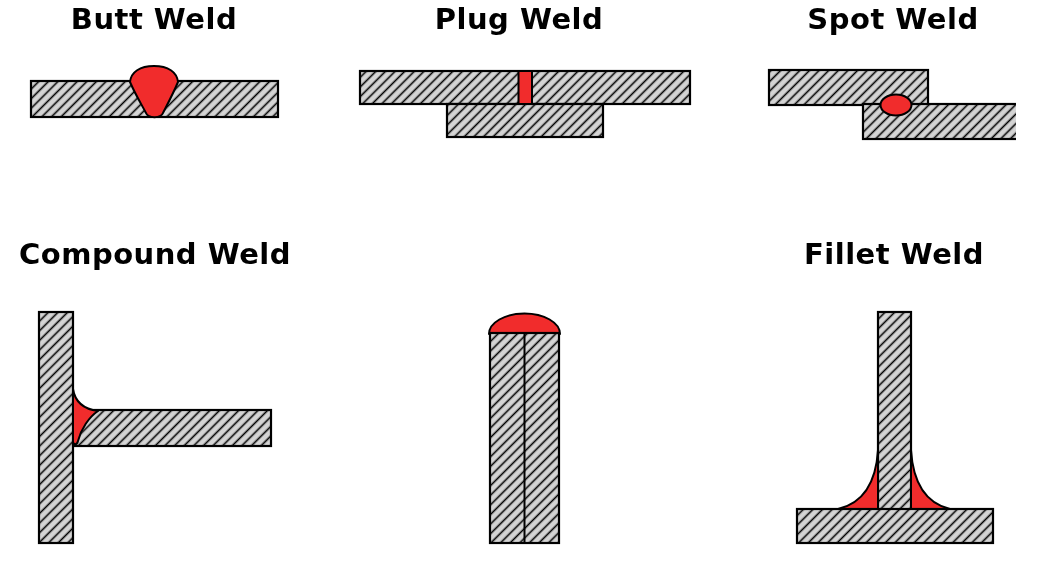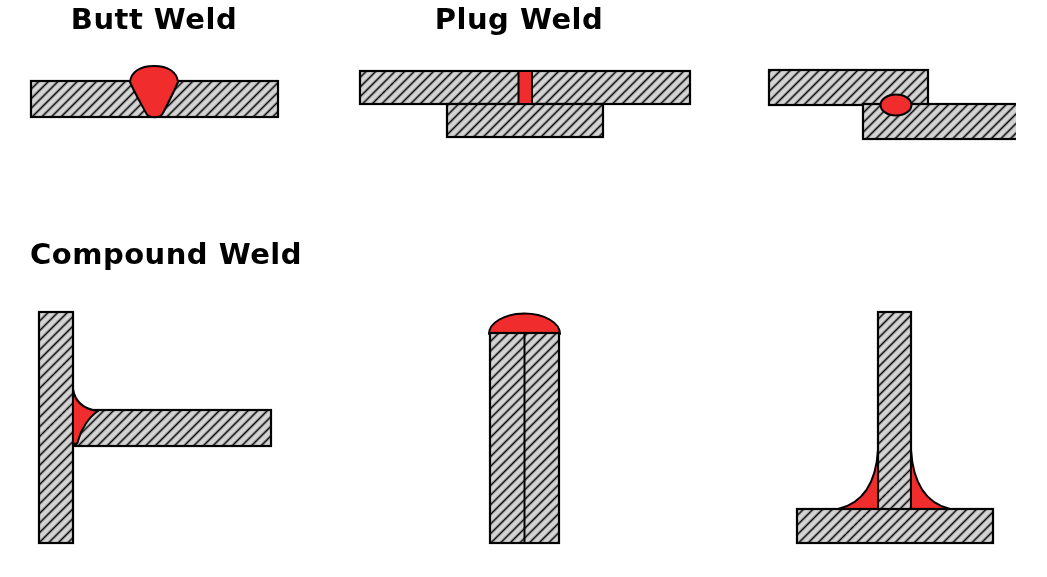--- a/index.html
+++ b/index.html
@@ -21,21 +21,21 @@
     font-size: 29px;
     line-height: 1;
     color: var(--title_text, #000000);
     text-align: center;
     letter-spacing: 0.5px;
     white-space: nowrap;
   }
   #title-butt     { left: 29px;  top: 5px;   width: 250px; }
   #title-plug     { left: 394px; top: 5px;   width: 250px; }
   #title-spot     { left: 768px; top: 5px;   width: 250px; }
-  #title-compound { left: 16px;   top: 240px; width: 300px; }
+  #title-compound { left: 5px;   top: 240px; width: 300px; }
   #title-edge     { left: 399px; top: 240px; width: 250px; }
   #title-fillet   { left: 769px; top: 240px; width: 250px; }
 
   svg.diagram { position: absolute; left: 0; top: 0; }
 
   .hatch-bg   { fill: var(--steel, #d4d4d4); }
   .hatch-line { stroke: var(--outline, #000000); stroke-width: 1.6; }
   .plate {
     fill: url(#hatch);
     stroke: var(--outline, #000000);
@@ -52,21 +52,23 @@
     stroke-width: 2;
   }
 </style>
 </head>
 <body>
 
 <div class="scene">
 
   <div class="panel-title" id="title-butt">Butt Weld</div>
   <div class="panel-title" id="title-plug">Plug Weld</div>
+  <div class="panel-title" id="title-spot">Spot Weld</div>
   <div class="panel-title" id="title-compound">Compound Weld</div>
+  <div class="panel-title" id="title-fillet">Fillet Weld</div>
 
   <svg class="diagram" width="1047" height="577" viewBox="0 0 1047 577">
     <defs>
       <pattern id="hatch" width="6.8" height="6.8" patternUnits="userSpaceOnUse" patternTransform="rotate(45)">
         <rect class="hatch-bg" x="-1" y="-1" width="8.8" height="8.8"></rect>
         <line class="hatch-line" x1="3.4" y1="-1" x2="3.4" y2="7.8"></line>
       </pattern>
     </defs>
 
     <g>

